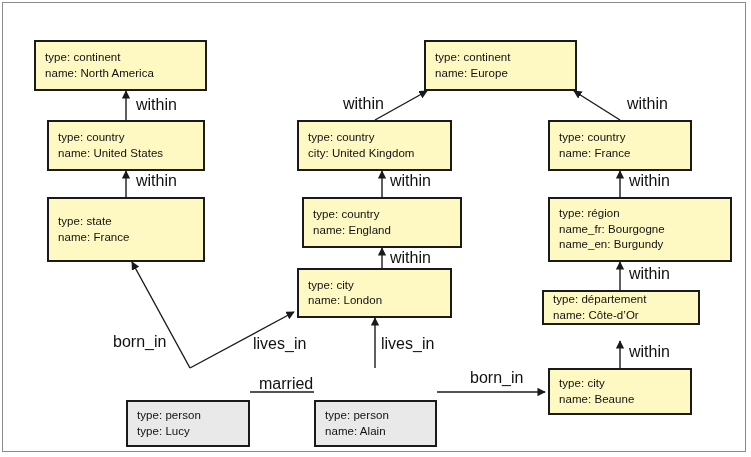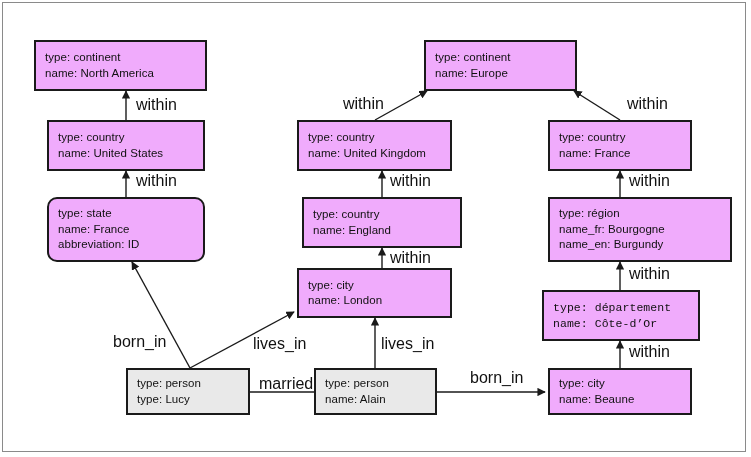--- a/index.html
+++ b/index.html
@@ -29,29 +29,30 @@
     position: absolute;
     left: 0;
     top: 0;
     width: 751px;
     height: 457px;
   }
   .node {
     position: absolute;
     box-sizing: border-box;
     border: 2px solid #1a1a1a;
-    background: #f0abfc;
+    background: #fef9c3;
     display: flex;
     flex-direction: column;
     justify-content: center;
     padding-left: 9px;
     padding-right: 6px;
   }
   .node.person {
     background: #e9e9e9;
+    margin-top: 32px;
   }
   .node .prop {
     font-size: 11.5px;
     line-height: 15.5px;
     color: #111111;
     white-space: nowrap;
     letter-spacing: 0.05px;
   }
   .edge-label {
     position: absolute;
@@ -118,51 +119,50 @@
     <div class="prop">name: Europe</div>
   </div>
 
   <div class="node" style="left:47px; top:120px; width:158px; height:51px;">
     <div class="prop">type: country</div>
     <div class="prop">name: United States</div>
   </div>
 
   <div class="node" style="left:297px; top:120px; width:155px; height:51px;">
     <div class="prop">type: country</div>
-    <div class="prop">name: United Kingdom</div>
+    <div class="prop">city: United Kingdom</div>
   </div>
 
   <div class="node" style="left:548px; top:120px; width:144px; height:51px;">
     <div class="prop">type: country</div>
     <div class="prop">name: France</div>
   </div>
 
-  <div class="node" style="left:47px; top:197px; width:158px; height:65px;border-radius:10px;">
+  <div class="node" style="left:47px; top:197px; width:158px; height:65px;">
     <div class="prop">type: state</div>
     <div class="prop">name: France</div>
-    <div class="prop">abbreviation: ID</div>
   </div>
 
   <div class="node" style="left:302px; top:197px; width:160px; height:51px;">
     <div class="prop">type: country</div>
     <div class="prop">name: England</div>
   </div>
 
   <div class="node" style="left:548px; top:197px; width:184px; height:65px;">
     <div class="prop">type: région</div>
     <div class="prop">name_fr: Bourgogne</div>
     <div class="prop">name_en: Burgundy</div>
   </div>
 
   <div class="node" style="left:297px; top:268px; width:155px; height:50px;">
     <div class="prop">type: city</div>
     <div class="prop">name: London</div>
   </div>
 
-  <div class="node" style="left:542px; top:290px; width:158px; height:51px;font-family:Liberation Mono, monospace;">
+  <div class="node" style="left:542px; top:290px; width:158px; height:35px;">
     <div class="prop">type: département</div>
     <div class="prop">name: Côte-d’Or</div>
   </div>
 
   <div class="node person" style="left:126px; top:368px; width:124px; height:47px;">
     <div class="prop">type: person</div>
     <div class="prop">type: Lucy</div>
   </div>
 
   <div class="node person" style="left:314px; top:368px; width:123px; height:47px;">

